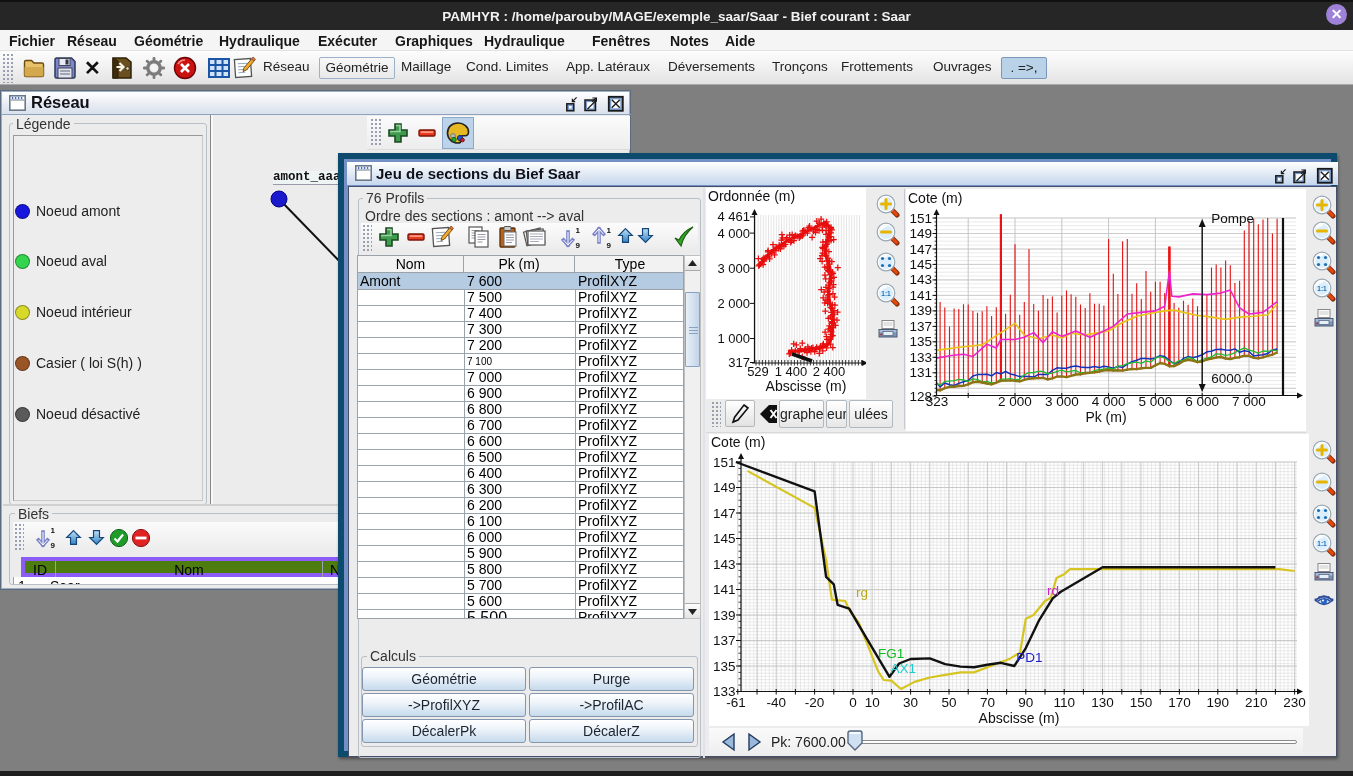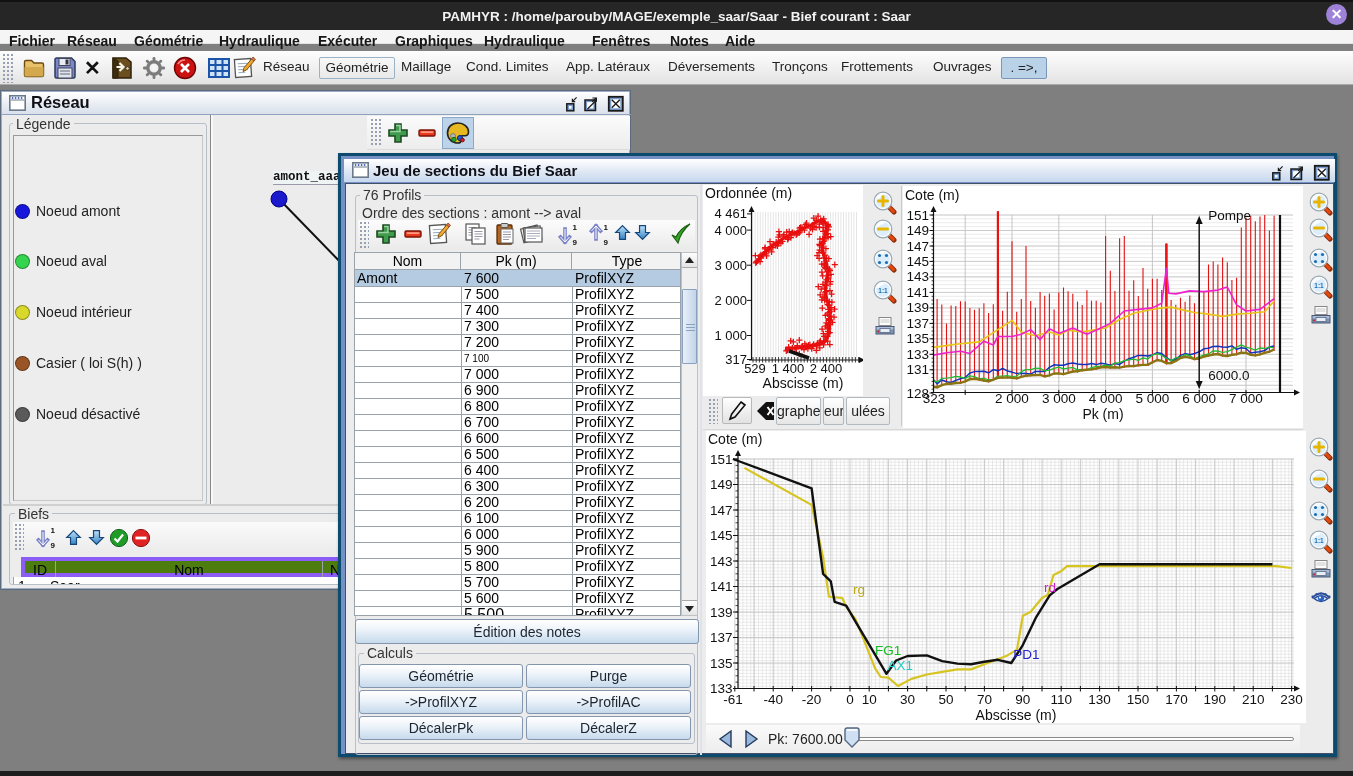--- a/index.html
+++ b/index.html
@@ -1,28 +1,28 @@
 <!DOCTYPE html>
 <html><head><meta charset="utf-8"><style>
 *{margin:0;padding:0;box-sizing:border-box}
 html,body{width:1353px;height:776px;overflow:hidden;font-family:"Liberation Sans",sans-serif;background:#7f7f7f}
 .abs{position:absolute}
 #titlebar{left:0;top:0;width:1353px;height:30px;background:#262626;border-top:2px solid #111}
 #titlebar .t{width:100%;text-align:center;color:#f2f2f2;font-weight:bold;font-size:13.5px;line-height:30px}
 #closebtn{left:1326px;top:4px;width:21px;height:21px;border-radius:50%;background:#9d82d8;color:#fff;
  font-size:14px;line-height:21px;text-align:center;font-weight:bold}
-#menubar{left:0;top:30px;width:1353px;height:14px;background:#f5f5f5;border-bottom:1px solid #e2e2e2}
+#menubar{left:0;top:30px;width:1353px;height:21px;background:#f5f5f5;border-bottom:1px solid #e2e2e2}
 #menubar span{position:absolute;top:1px;font-weight:bold;font-size:14px;color:#161616;line-height:20px}
 #toolbar{left:0;top:51px;width:1353px;height:34px;background:linear-gradient(#fdfdfd,#e9e9e9 80%,#e2e2e2);border-bottom:1px solid #aaa}
 .grip{background-image:radial-gradient(circle,#96a0b0 1px,rgba(0,0,0,0) 1.15px);background-size:4px 4px;background-position:0 0}
 .tbtxt{position:absolute;top:8px;font-size:13.5px;color:#222}
 .dots{background-image:radial-gradient(circle,#7e97bb 1px,rgba(0,0,0,0) 1.15px),radial-gradient(circle,#7e97bb 1px,rgba(0,0,0,0) 1.15px);
  background-size:5px 5px;background-position:0 0,2.5px 2.5px}
 #winres{left:0;top:90px;width:631px;height:500px;background:#ececec;border:1px solid #5c6a7e;outline:0;box-shadow:0 0 0 1px #9eadc2 inset}
-#winjeu{left:338px;top:153px;width:999px;height:604px;background:#7590c5;border:3px solid #0c4a6e;box-shadow:1px 2px 3px rgba(0,0,0,0.4)}
+#winjeu{left:338px;top:153px;width:999px;height:604px;background:#7590c5;border:6px solid #0c4a6e;box-shadow:1px 2px 3px rgba(0,0,0,0.4)}
 #jeucontent{left:4px;top:27px;width:989px;height:571px;background:#ececec;border:1px solid #44506a}
 .wtitle{position:absolute;font-weight:bold;font-size:15px;color:#101018}
 .groupbox{position:absolute;border:1px solid #b8bfc8;border-radius:3px}
 .grouplabel{position:absolute;font-size:14px;color:#333;background:#ececec;padding:0 3px;line-height:14px}
 .btn{position:absolute;background:linear-gradient(#ffffff,#eef4fa 40%,#c6daec);border:1.5px solid #8496ae;border-radius:3px;
  box-shadow:inset 0 1px 0 #fff;font-size:14px;color:#1c2430;text-align:center}
 </style></head><body>
 <div class="abs" id="titlebar">
     <div class="t">PAMHYR : /home/parouby/MAGE/exemple_saar/Saar - Bief courant : Saar</div>
   </div>
@@ -470,21 +470,20 @@
           </svg></div>
         <div class="abs" style="left:0px;top:36px;width:15px;height:75px;background:linear-gradient(90deg,#e8f0f8,#c2d4e8);border:1px solid #8aa2c0;border-radius:1px">
           <div class="abs" style="left:3px;top:34px;width:9px;height:1px;background:#8aa2c0"></div>
           <div class="abs" style="left:3px;top:37px;width:9px;height:1px;background:#8aa2c0"></div>
           <div class="abs" style="left:3px;top:40px;width:9px;height:1px;background:#8aa2c0"></div>
         </div>
         <div class="abs" style="left:0px;top:347px;width:15px;height:15px;background:linear-gradient(#fdfdfd,#e4e4e4);border-top:1px solid #aaa"><svg width="15" height="15">
             <path d="M7.5 11l4.5-6h-9z" fill="#222"></path>
           </svg></div>
       </div>
-      <div class="btn" style="left:9px;top:435px;width:344px;height:25px;line-height:24px">Édition des notes</div>
       <div class="groupbox" style="left:12px;top:469px;width:337px;height:91px"></div>
       <div class="grouplabel" style="left:18px;top:462px">Calculs</div>
       <div class="btn" style="left:13px;top:480px;width:164px;height:24px;line-height:23px">Géométrie</div>
       <div class="btn" style="left:180px;top:480px;width:165px;height:24px;line-height:23px">Purge</div>
       <div class="btn" style="left:13px;top:506px;width:164px;height:24px;line-height:23px">-&gt;ProfilXYZ</div>
       <div class="btn" style="left:180px;top:506px;width:165px;height:24px;line-height:23px">-&gt;ProfilAC</div>
       <div class="btn" style="left:13px;top:532px;width:164px;height:24px;line-height:23px">DécalerPk</div>
       <div class="btn" style="left:180px;top:532px;width:165px;height:24px;line-height:23px">DécalerZ</div>
       <svg class="abs" style="left:357px;top:1px" width="160" height="211" viewBox="0 0 160 211">
         <rect width="160" height="211" fill="#fff"></rect>

